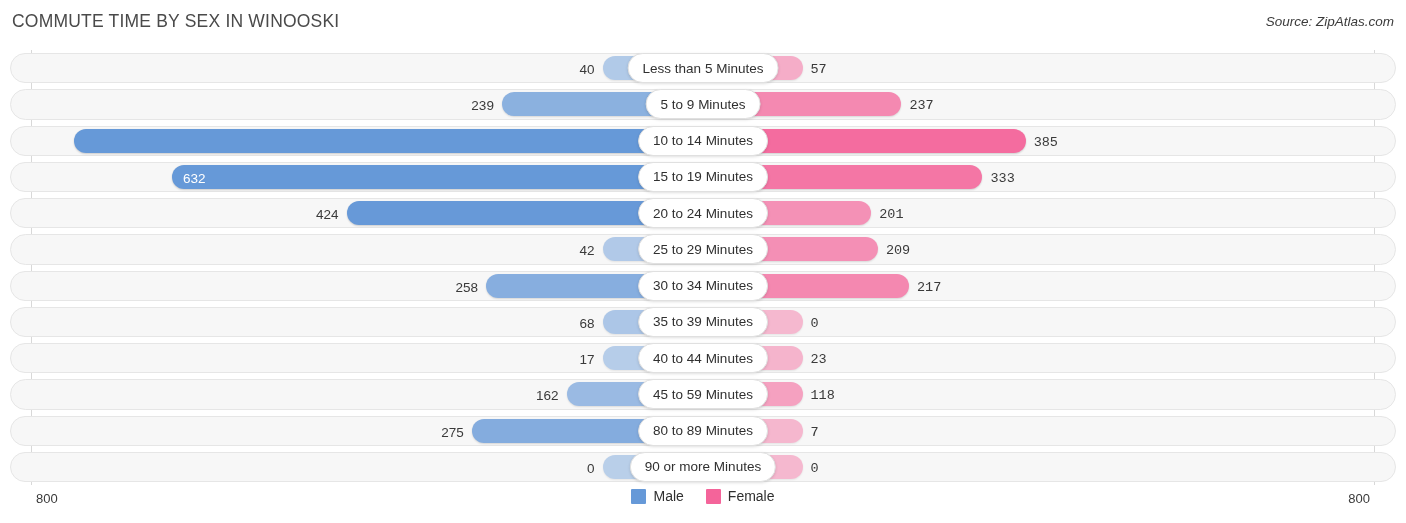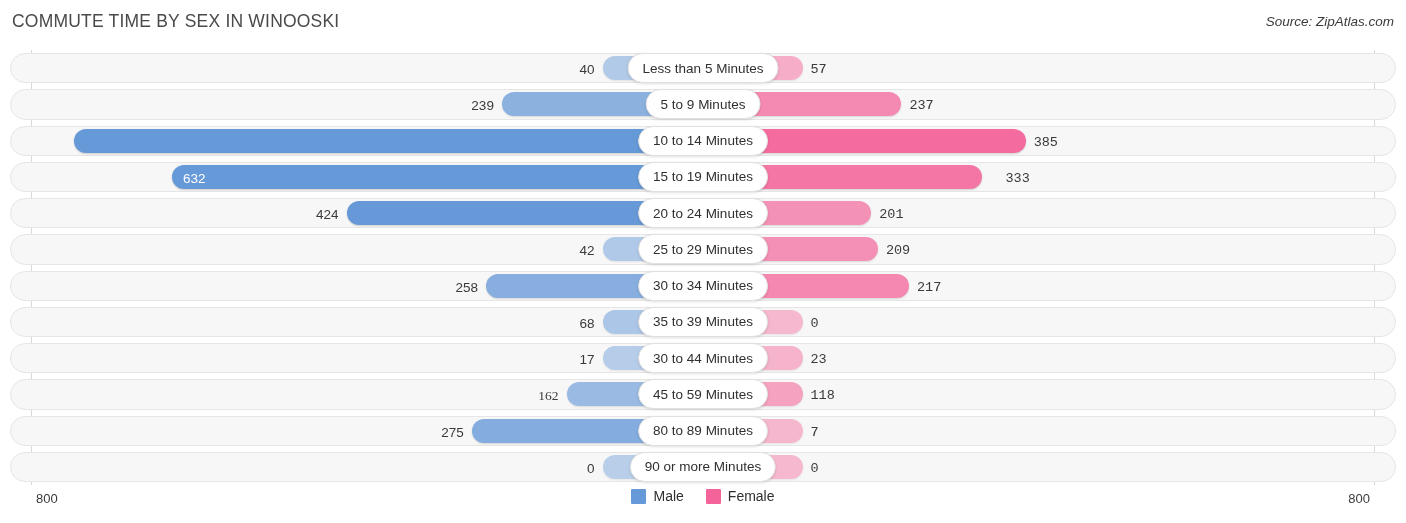--- a/index.html
+++ b/index.html
@@ -215,21 +215,21 @@
         </div>
         <div class="row">
           <div class="track"></div>
           <div class="bars">
             <div class="half-left">
               <div class="bar male" style="width: 530.485px; background: rgb(102, 153, 216); opacity: 1;"></div>
               <div class="val inside" style="left: 152.015px;">632</div>
             </div>
             <div class="half-right">
               <div class="bar female" style="width: 279.512px; background: rgb(244, 100, 154); opacity: 0.869163;"></div>
-              <div class="val female-out" style="left: 303px;">333</div>
+              <div class="val female-out" style="left: 288px;">333</div>
             </div>
           </div>
           <div class="cat-pill">15 to 19 Minutes</div>
         </div>
         <div class="row">
           <div class="track"></div>
           <div class="bars">
             <div class="half-left">
               <div class="bar male" style="width: 355.895px; background: rgb(102, 153, 216); opacity: 0.991907;"></div>
               <div class="val male-out" style="right: 363.895px;">424</div>
@@ -288,28 +288,28 @@
           <div class="bars">
             <div class="half-left">
               <div class="bar male" style="width: 100px; background: rgb(102, 153, 216); opacity: 0.44293;"></div>
               <div class="val male-out" style="right: 108px;">17</div>
             </div>
             <div class="half-right">
               <div class="bar female" style="width: 100px; background: rgb(244, 100, 154); opacity: 0.451023;"></div>
               <div class="val female-out" style="left: 108px;">23</div>
             </div>
           </div>
-          <div class="cat-pill">30 to 44 Minutes</div>
+          <div class="cat-pill">40 to 44 Minutes</div>
         </div>
         <div class="row">
           <div class="track"></div>
           <div class="bars">
             <div class="half-left">
               <div class="bar male" style="width: 135.979px; background: rgb(102, 153, 216); opacity: 0.638512;"></div>
-              <div class="val male-out" style="right: 143.979px; font-family: Liberation Serif, serif;">162</div>
+              <div class="val male-out" style="right: 143.979px;">162</div>
             </div>
             <div class="half-right">
               <div class="bar female" style="width: 100px; background: rgb(244, 100, 154); opacity: 0.579163;"></div>
               <div class="val female-out" style="left: 108px;">118</div>
             </div>
           </div>
           <div class="cat-pill">45 to 59 Minutes</div>
         </div>
         <div class="row">
           <div class="track"></div>

